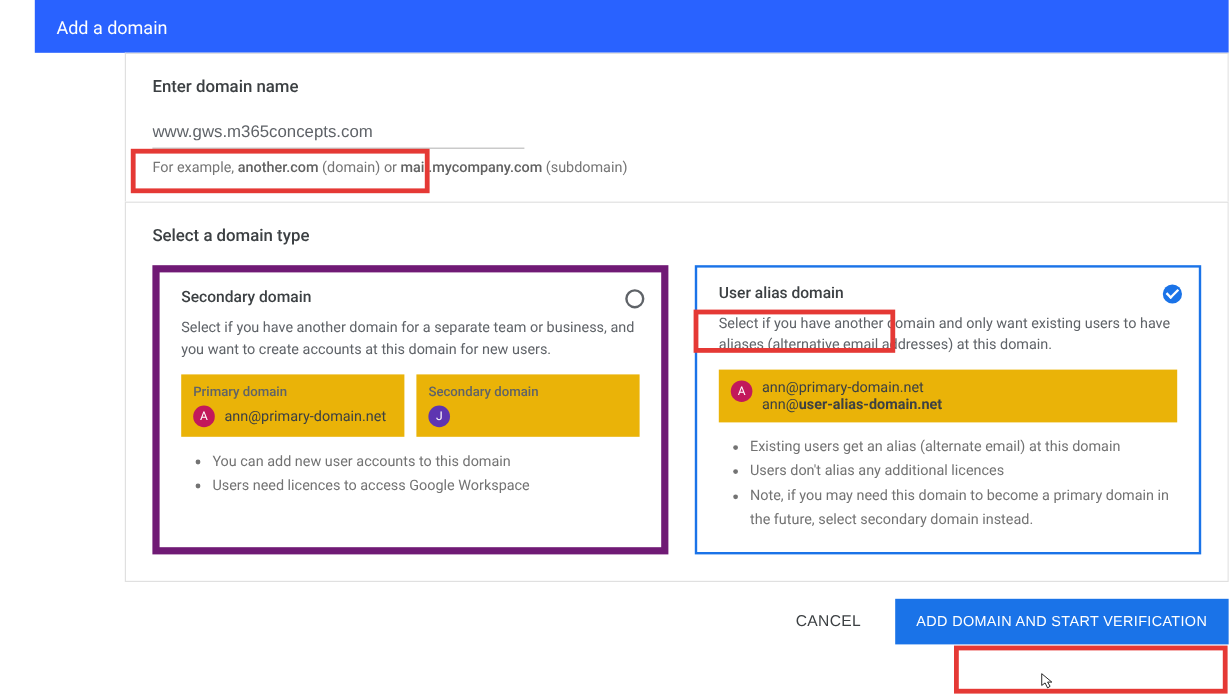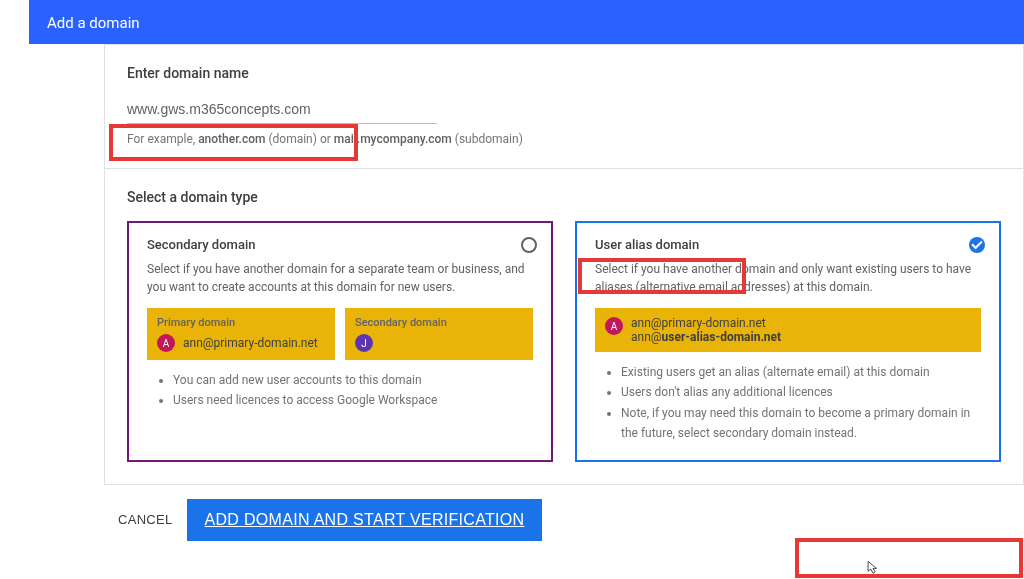--- a/index.html
+++ b/index.html
@@ -54,21 +54,21 @@
     margin-top: 8px;
   }
   .helper b { color: #616161; font-weight: 500; }
   .options {
     display: flex;
     gap: 22px;
     margin-top: 6px;
   }
   .opt {
     flex: 1;
-    border: 2px solid #701a75;
+    border: 6px solid #701a75;
     padding: 14px 18px 16px 18px;
     position: relative;
   }
   .opt.selected {
     border: 2px solid #1a73e8;
   }
   .opt-title {
     font-weight: 500;
     font-size: 13px;
     margin-bottom: 8px;
@@ -151,44 +151,45 @@
   .av-j { background: #5e35b1; }
   ul.bullets {
     list-style: disc;
     padding-left: 26px;
     font-size: 12px;
     color: #737373;
     line-height: 1.7;
   }
   .footer {
     display: flex;
-    align-items: center;
+    justify-content: flex-end;
+    align-items: center;
+    gap: 14px;
     padding: 14px 0 0 0;
   }
   .btn-cancel {
     background: none;
     border: none;
     color: #3c4043;
     font-size: 13px;
     font-weight: 500;
     letter-spacing: .3px;
     padding: 10px 14px;
     cursor: pointer;
   }
   .btn-primary {
     background: #1a73e8;
     color: #fff;
     border: none;
-    font-size: 16px;
+    font-size: 12px;
     font-weight: 500;
     letter-spacing: .3px;
     padding: 12px 18px;
     cursor: pointer;
     position: relative;
-    text-decoration: underline;
   }
   .hi {
     position: absolute;
     border: 4px solid #e53935;
     pointer-events: none;
     z-index: 50;
   }
   .cursor {
     position: absolute;
     width: 14px; height: 14px;

